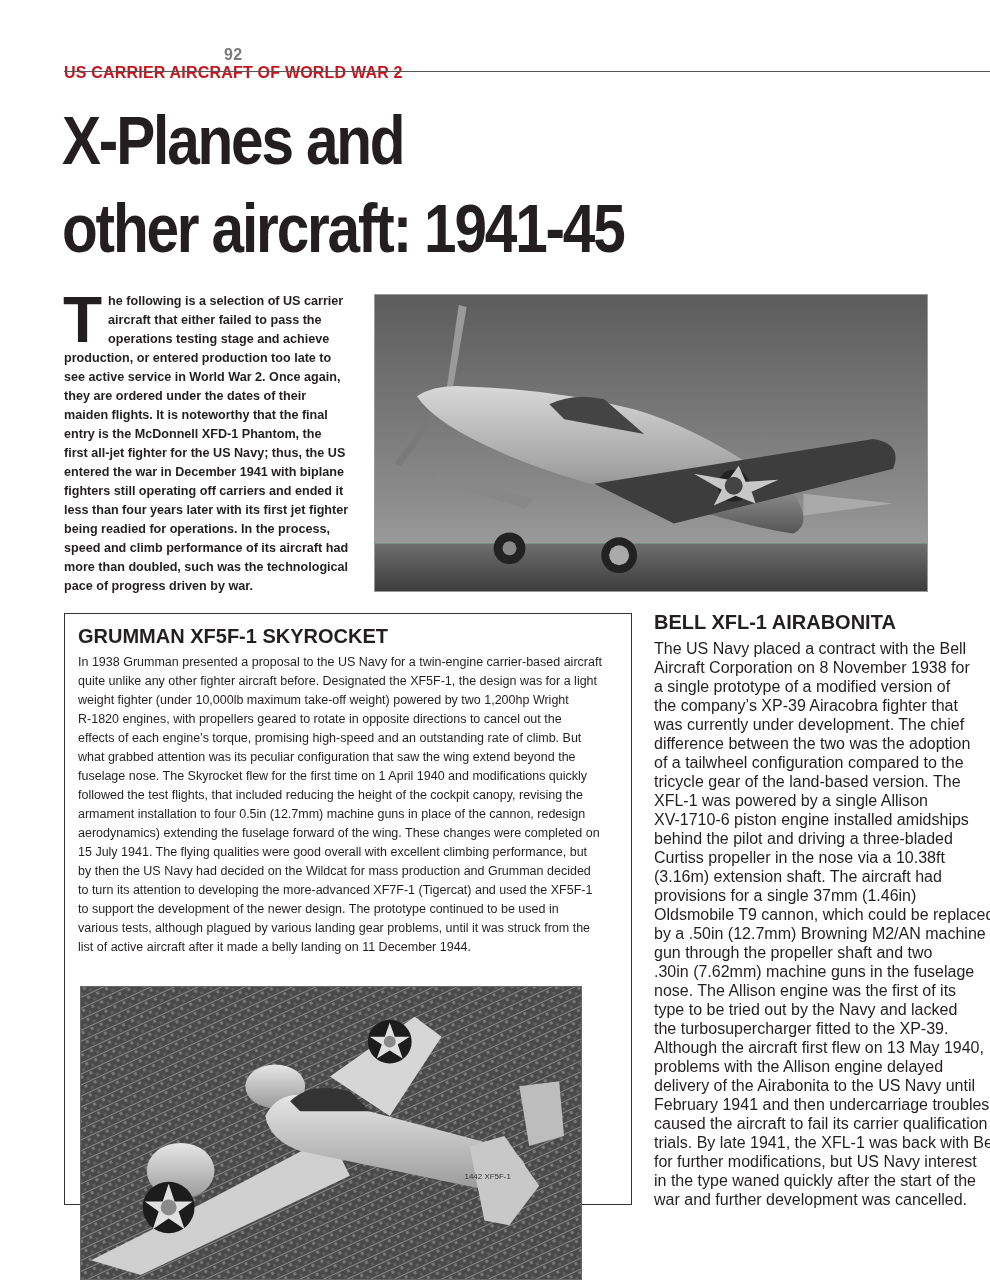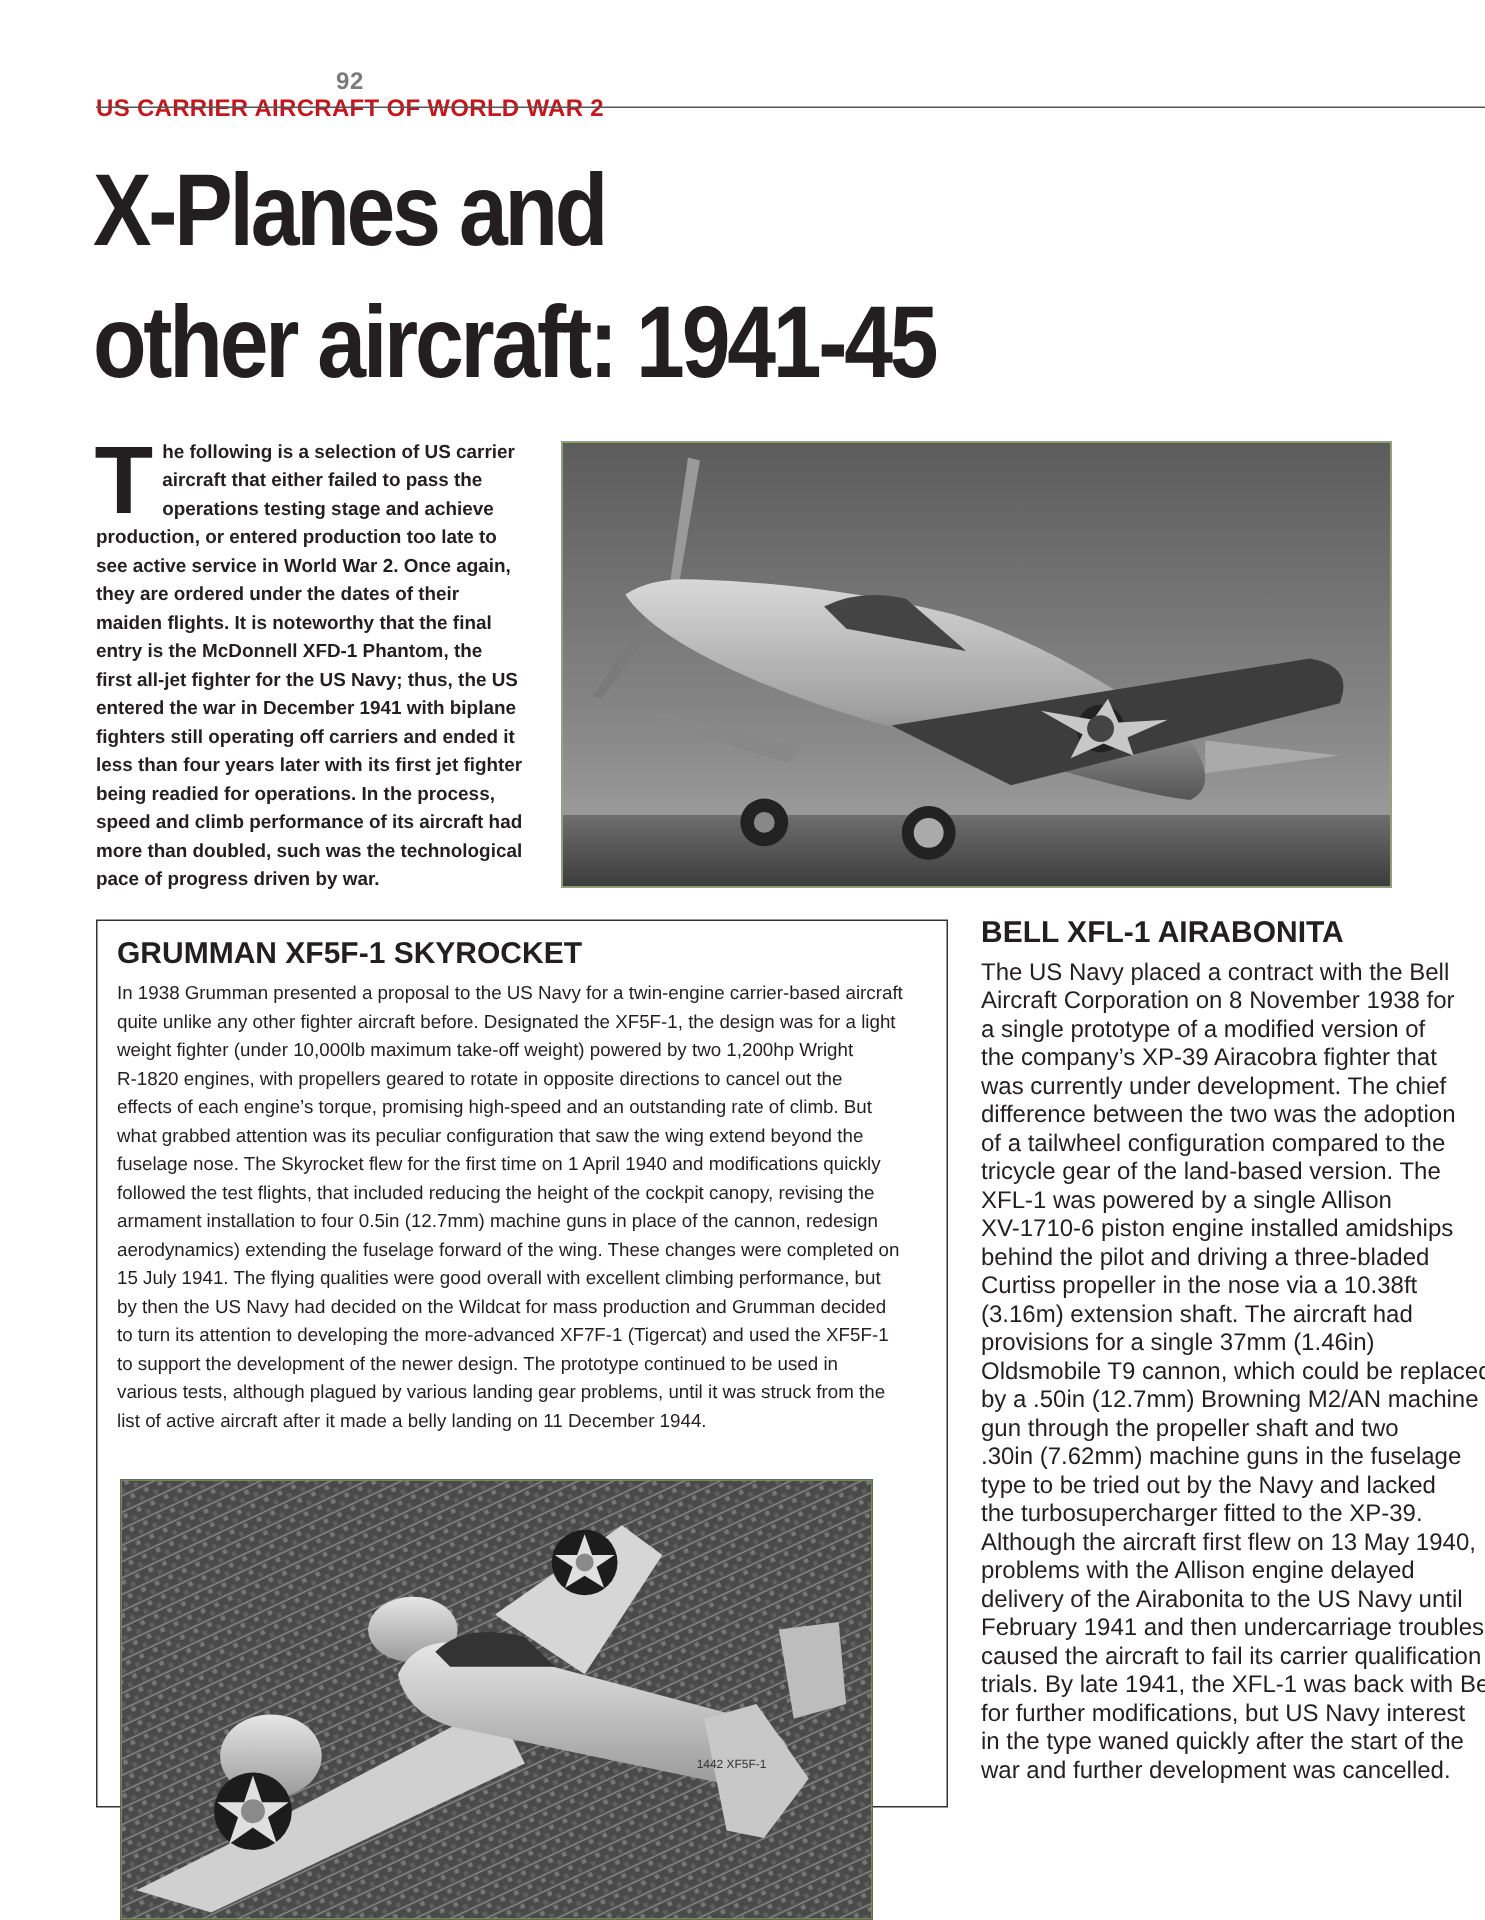--- a/index.html
+++ b/index.html
@@ -13,21 +13,21 @@
     .header-rule { position: absolute; left: 64px; right: 0; top: 71px; height: 1px; background: #555; }
 
     .page-title { position: absolute; left: 62px; top: 96px; width: 760px;
       font-family: "Liberation Sans", sans-serif; font-weight: bold; font-size: 68px; line-height: 88px;
       letter-spacing: -2.5px; color: #231f20; transform: scaleX(0.86); transform-origin: left top; }
     .page-title span { display: block; }
 
     .intro { position: absolute; left: 64px; top: 292px; width: 292px; font-size: 12.6px; line-height: 19px; font-weight: bold; color: #231f20; }
     .dropcap { float: left; font-size: 64px; line-height: 50px; font-weight: bold; margin: 3px 6px 0 -1px; height: 52px; font-family: "Liberation Sans", sans-serif; }
 
-    .photo { position: absolute; overflow: hidden; background: #84cc16; }
+    .photo { position: absolute; overflow: hidden; background: #86efac; }
     .photo svg { display: block; width: 100%; height: 100%; }
     .photo-bell { left: 374px; top: 294px; width: 554px; height: 298px; border: 1px solid #999; }
     .photo-grumman { left: 80px; top: 986px; width: 502px; height: 294px; border: 1px solid #666; }
 
     .grumman-box { position: absolute; left: 64px; top: 613px; width: 568px; height: 592px; border: 1.5px solid #333; border-top-width: 1.5px; }
     .section-heading { font-size: 20px; font-weight: bold; color: #231f20; letter-spacing: 0; }
     .grumman-heading { position: absolute; left: 78px; top: 625px; }
     .grumman-body { position: absolute; left: 78px; top: 653px; width: 540px; font-size: 12.5px; line-height: 19px; color: #231f20; }
 
     .bell-heading { position: absolute; left: 654px; top: 611px; }
@@ -188,20 +188,21 @@
   <span class="line">XFL-1 was powered by a single Allison</span>
   <span class="line">XV-1710-6 piston engine installed amidships</span>
   <span class="line">behind the pilot and driving a three-bladed</span>
   <span class="line">Curtiss propeller in the nose via a 10.38ft</span>
   <span class="line">(3.16m) extension shaft. The aircraft had</span>
   <span class="line">provisions for a single 37mm (1.46in)</span>
   <span class="line">Oldsmobile T9 cannon, which could be replaced</span>
   <span class="line">by a .50in (12.7mm) Browning M2/AN machine</span>
   <span class="line">gun through the propeller shaft and two</span>
   <span class="line">.30in (7.62mm) machine guns in the fuselage</span>
+  <span class="line">nose. The Allison engine was the first of its</span>
   <span class="line">type to be tried out by the Navy and lacked</span>
   <span class="line">the turbosupercharger fitted to the XP-39.</span>
   <span class="line">Although the aircraft first flew on 13 May 1940,</span>
   <span class="line">problems with the Allison engine delayed</span>
   <span class="line">delivery of the Airabonita to the US Navy until</span>
   <span class="line">February 1941 and then undercarriage troubles</span>
   <span class="line">caused the aircraft to fail its carrier qualification</span>
   <span class="line">trials. By late 1941, the XFL-1 was back with Bell</span>
   <span class="line">for further modifications, but US Navy interest</span>
   <span class="line">in the type waned quickly after the start of the</span>

